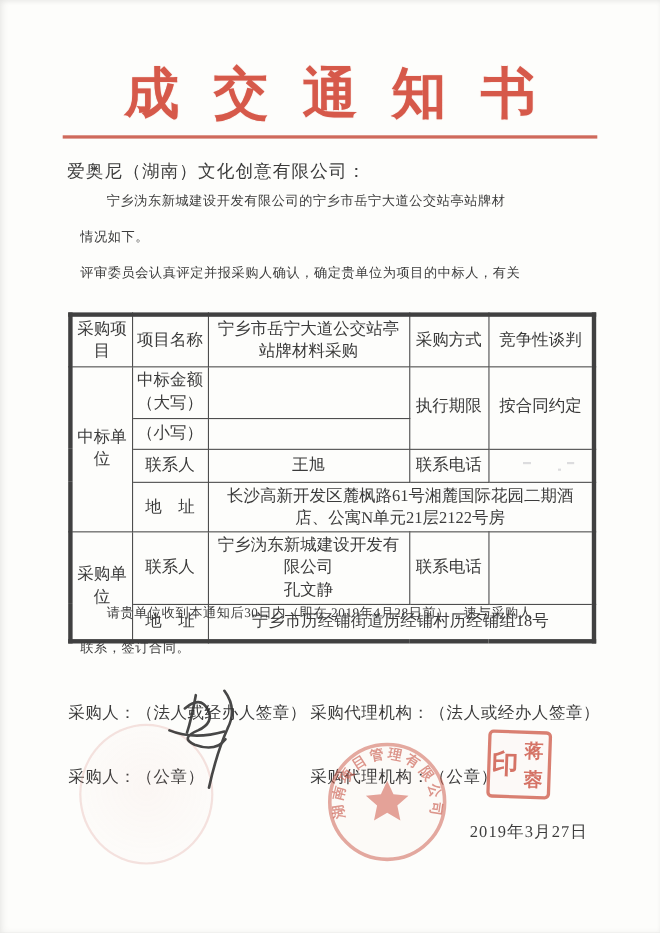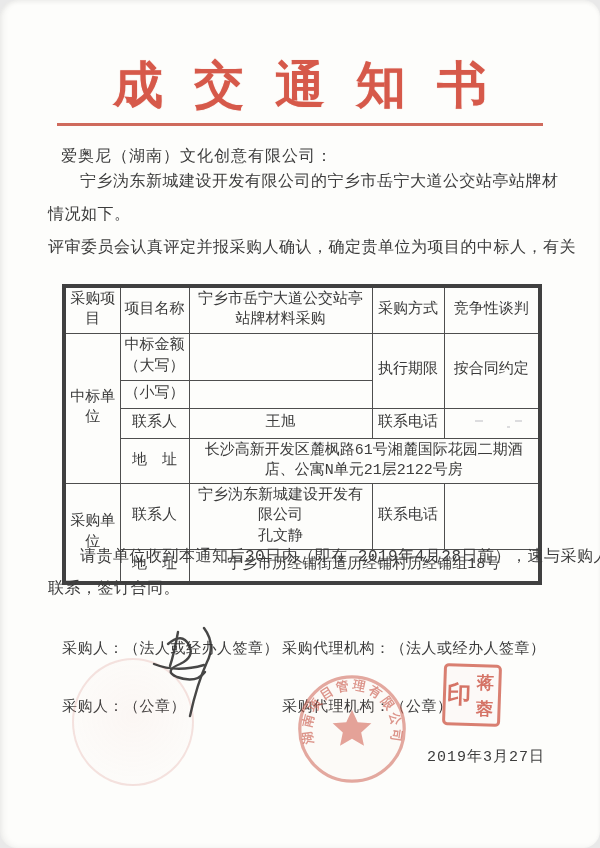--- a/index.html
+++ b/index.html
@@ -2,42 +2,41 @@
 <html><head>
 <meta charset="utf-8">
 <style>
   html,body{margin:0;padding:0;background:#e9e9e9;}
   .page{
     position:relative;
     width:600px;height:848px;
     margin:0 auto;
     background:#fdfdfb;
     overflow:hidden;
-    font-family:Liberation Mono, monospace;
+    font-family:Liberation Serif, serif;
     color:#3c3c3c;
     box-shadow:inset 3px 0 6px rgba(0,0,0,0.06), inset 0 2px 4px rgba(0,0,0,0.04);
-    border-radius:17px;
   }
   .doc-title{
     position:absolute;top:52px;left:0;width:100%;
     text-align:center;
     font-size:50px;font-weight:700;
     letter-spacing:0.62em;text-indent:0.62em;
     color:#d6594a;
     text-shadow:0 0 1px rgba(214,89,74,0.45);
   }
   .title-rule{
     position:absolute;top:123px;left:57px;width:486px;height:3px;
     background:#cf6a5c;
   }
   .recipient{
     position:absolute;top:146px;left:61px;
     font-size:16px;letter-spacing:1px;text-align:center;
   }
-  .para{position:absolute;left:48px;width:486px;font-size:16px;}
+  .para{position:absolute;left:73px;width:486px;font-size:12px;}
   .para .ln{line-height:33px;white-space:nowrap;letter-spacing:0.5px;}
   .para .indent{padding-left:2em;}
   .intro{top:166px;}
   .closing{top:541px;}
   .closing .ln{line-height:32px;}
 
   
   table.award{
     position:absolute;top:284px;left:62px;
     border-collapse:collapse;

